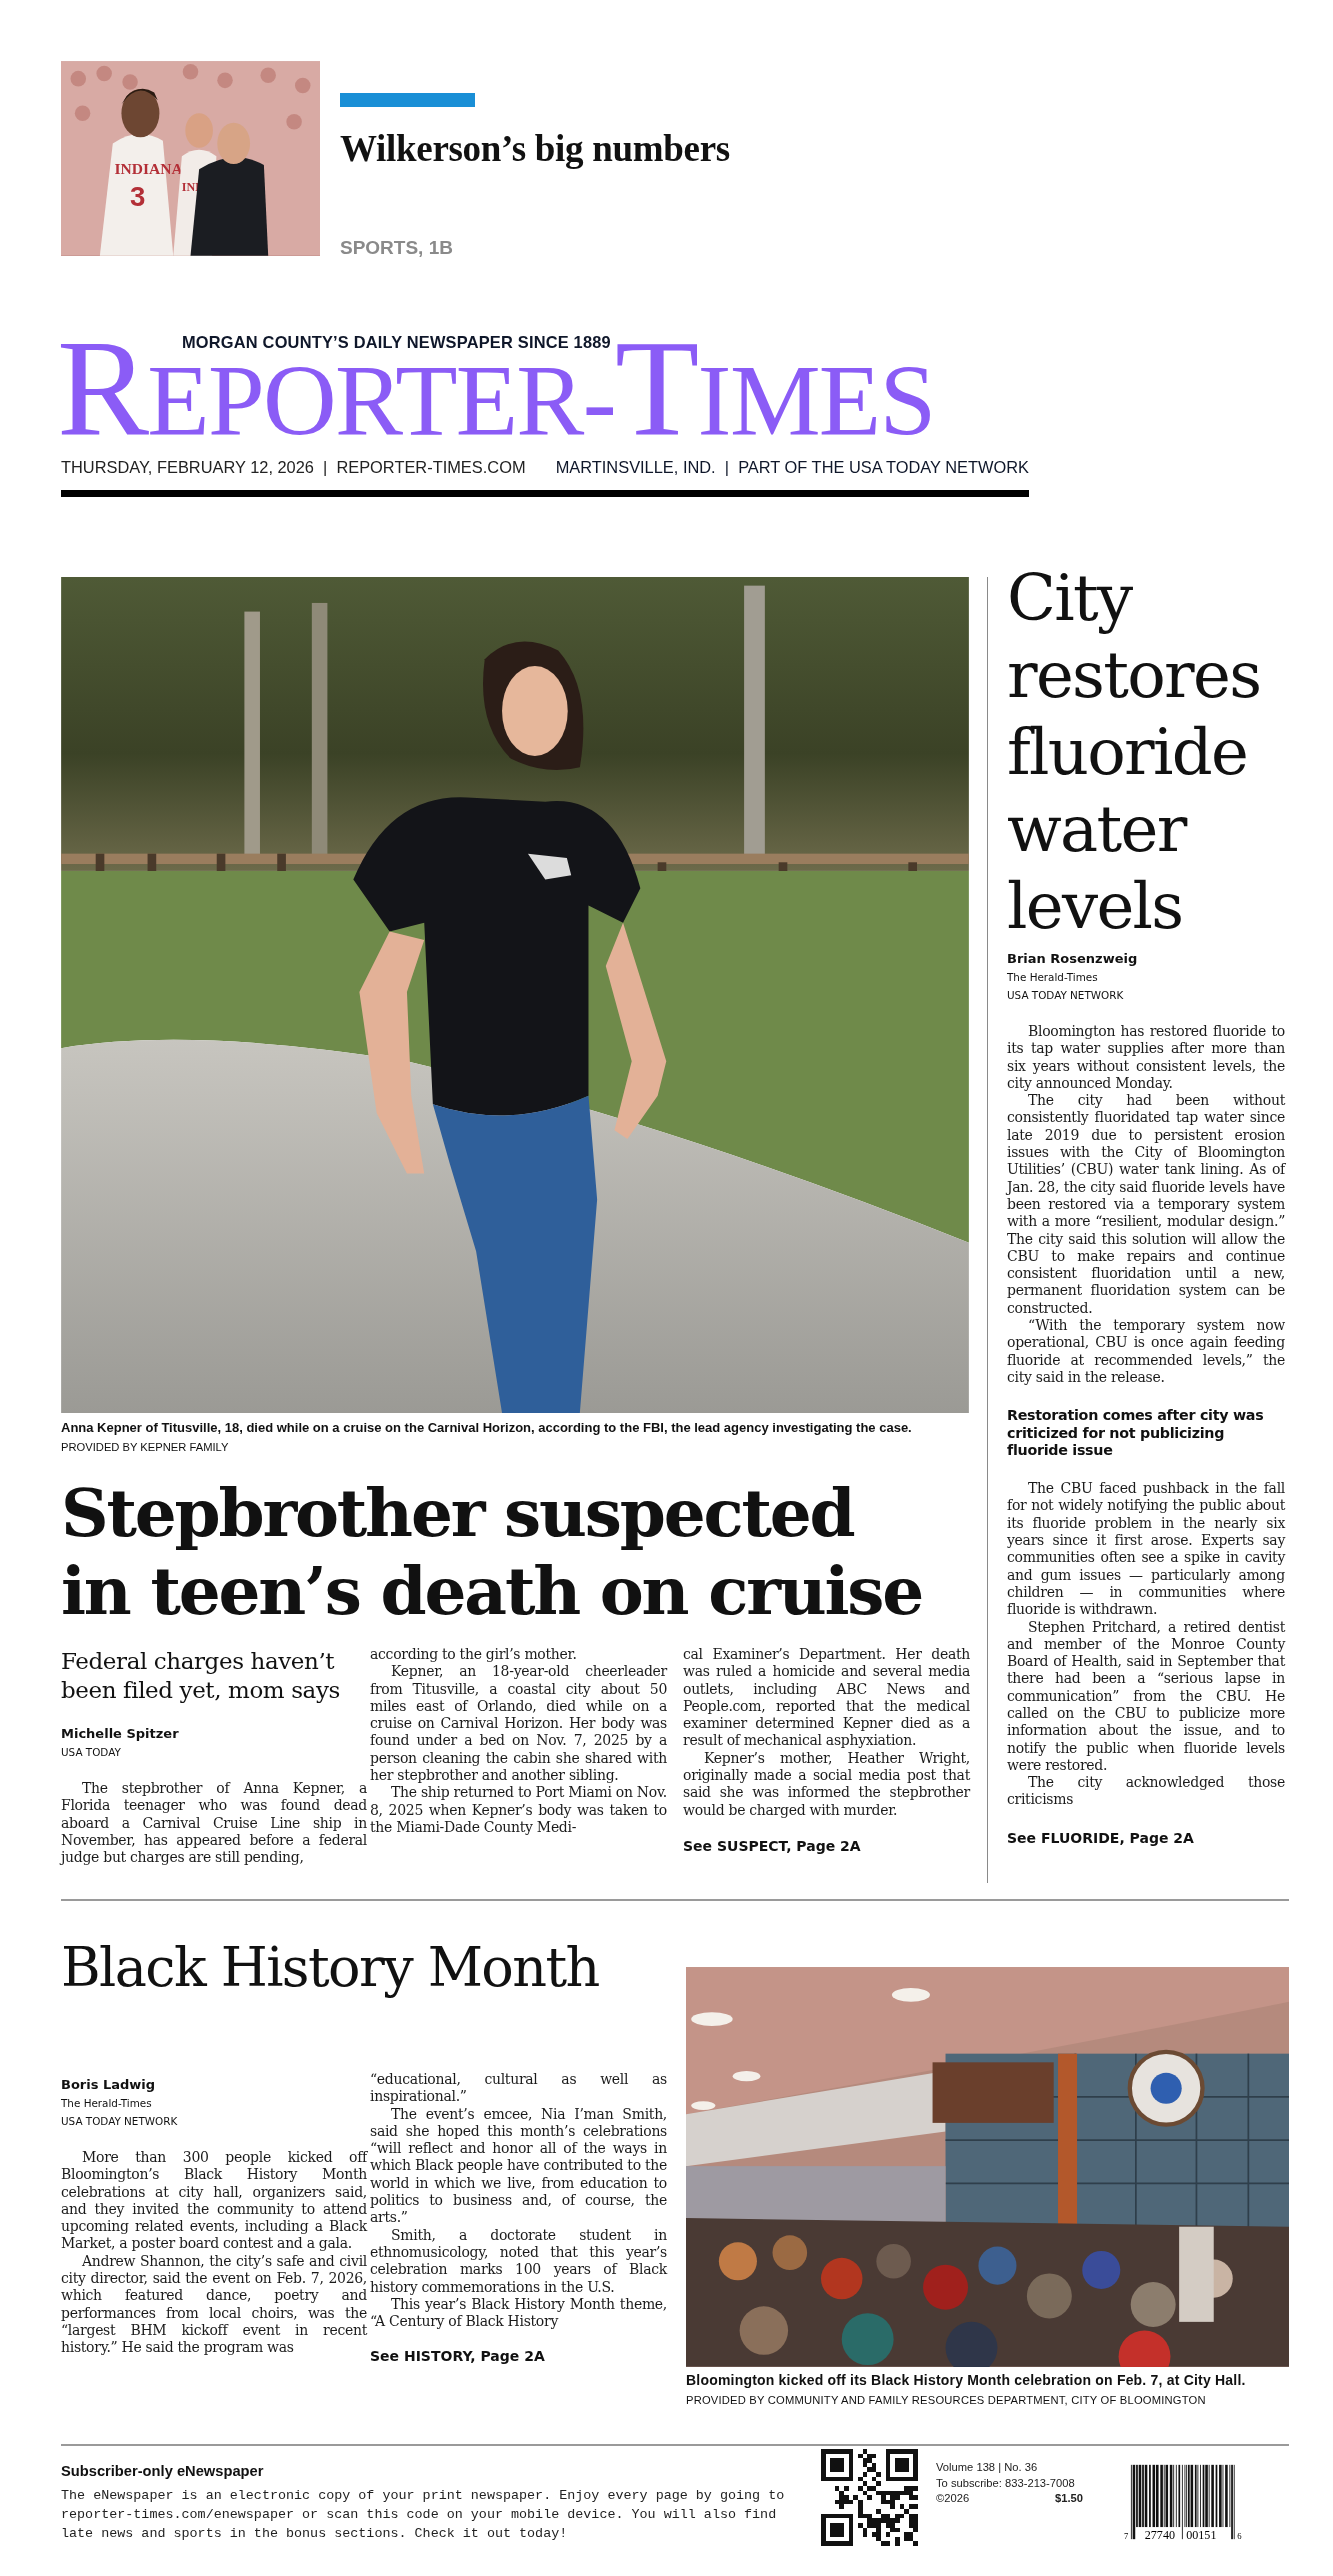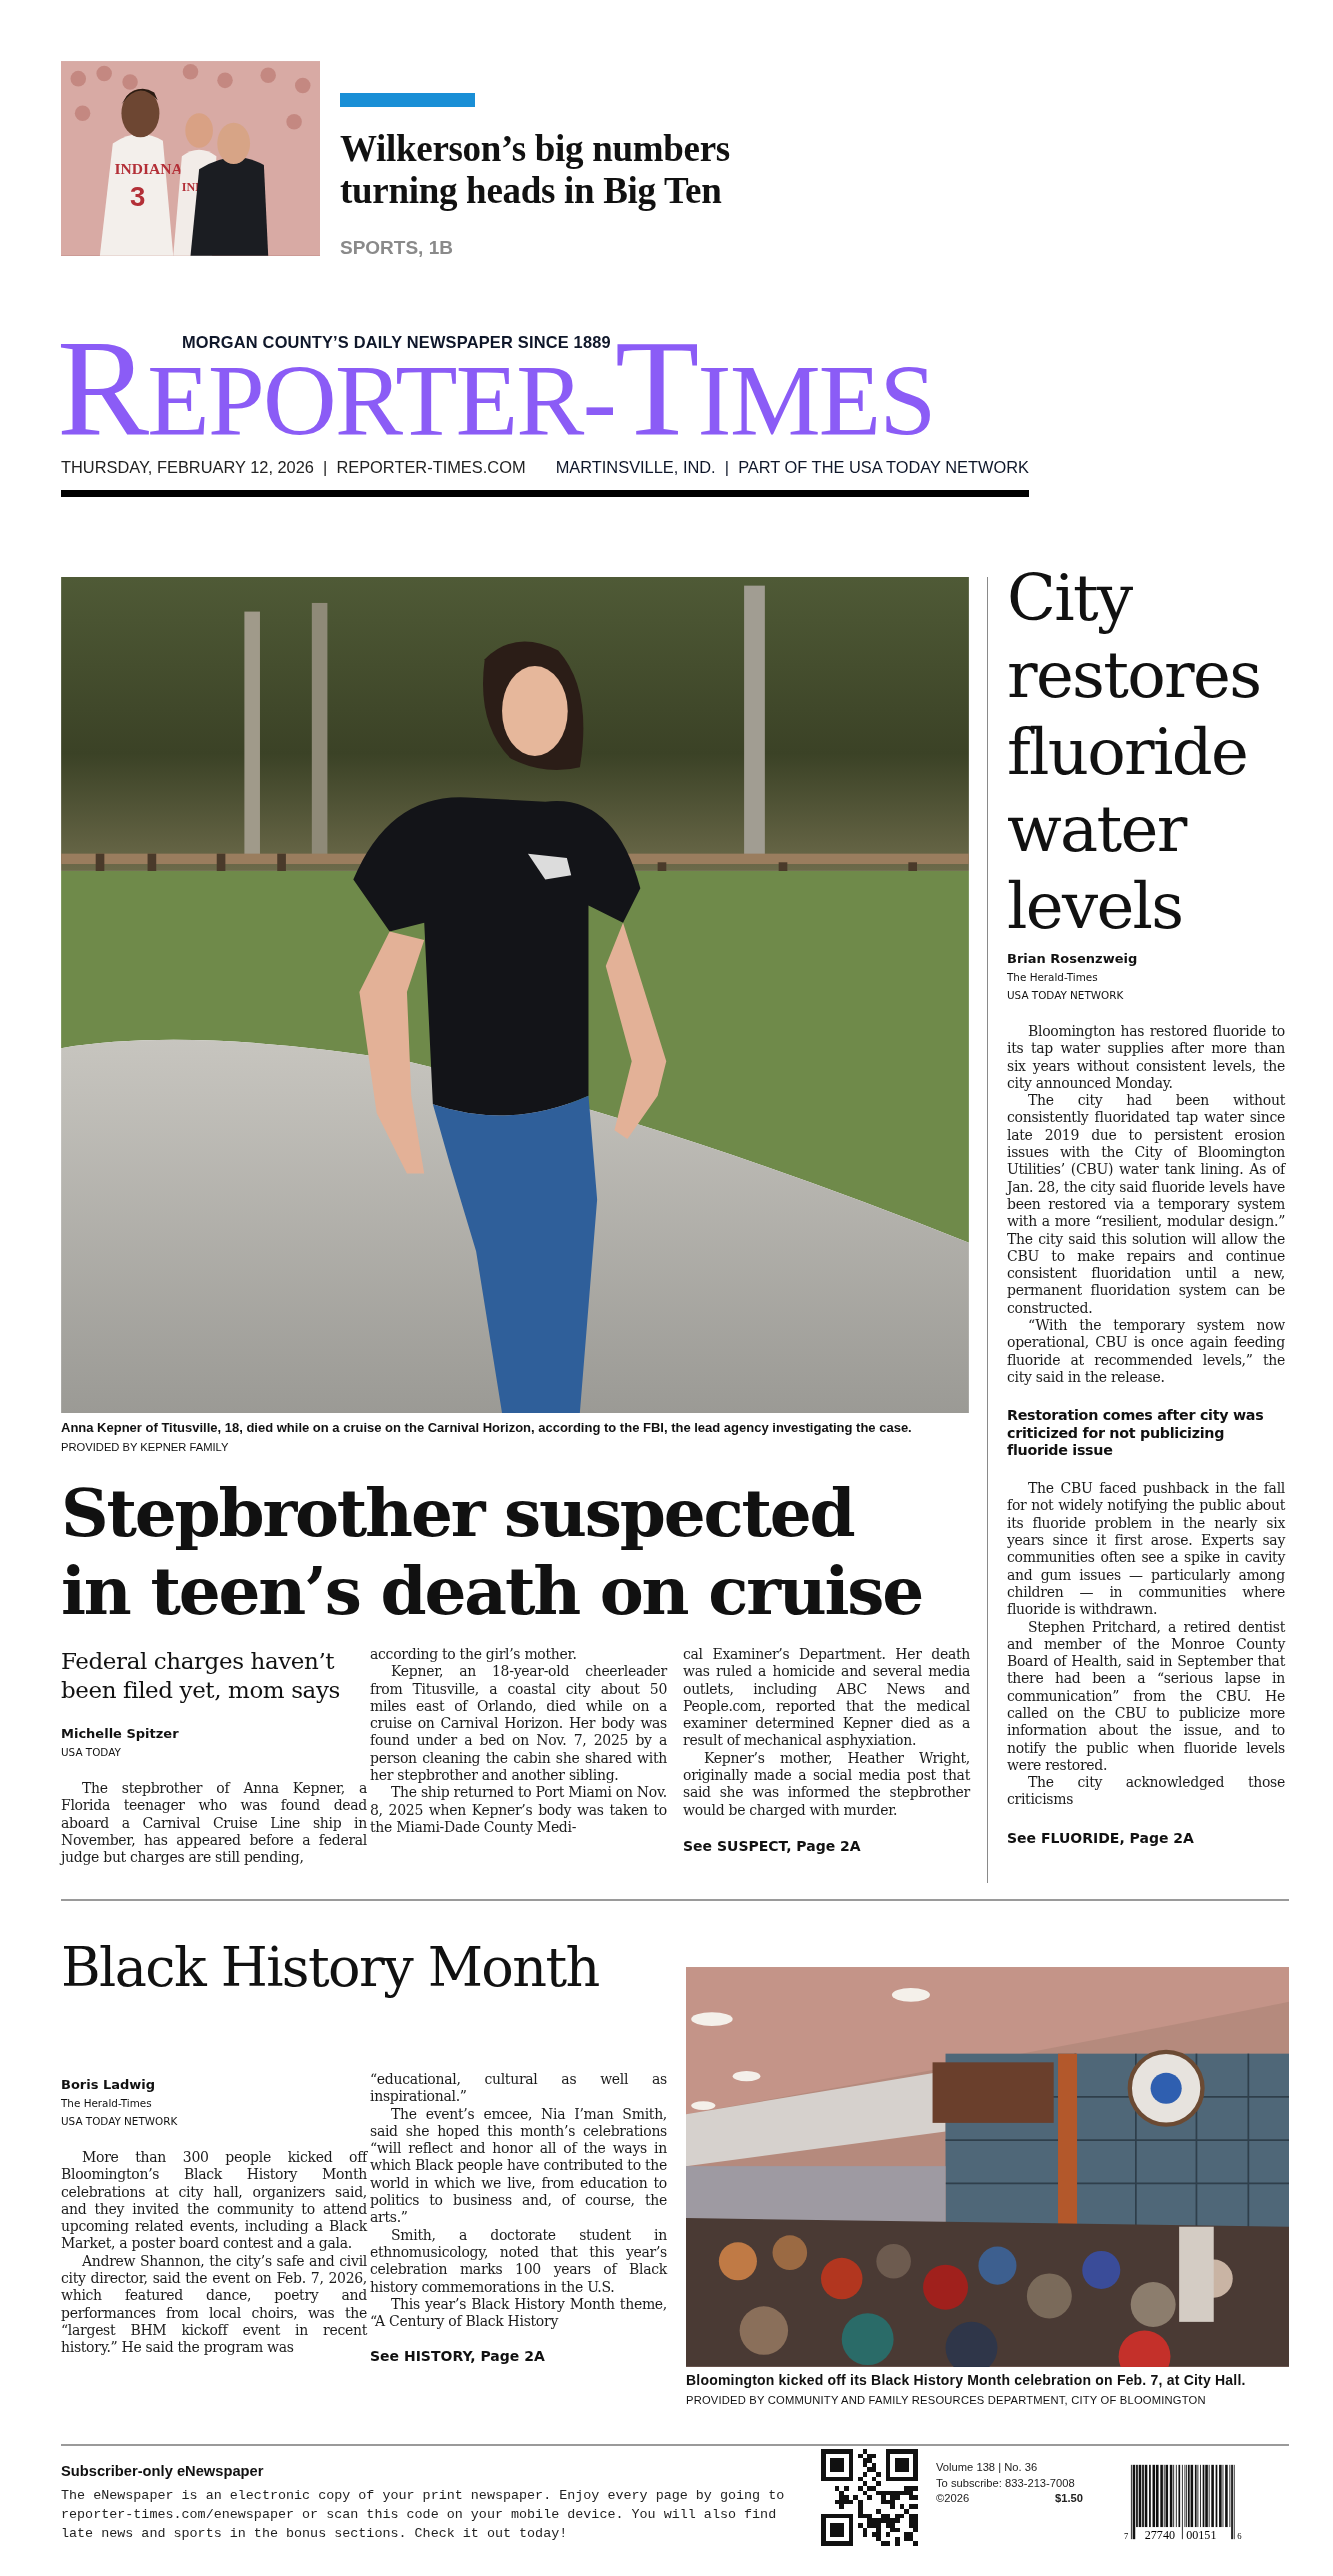--- a/index.html
+++ b/index.html
@@ -103,21 +103,20 @@
     <path d="M130 225 L140 110 Q160 95 180 110 L175 225 Z" fill="#f2ece8"></path>
     <ellipse cx="160" cy="80" rx="16" ry="20" fill="#d9a184"></ellipse>
     <text x="140" y="150" font-family="Liberation Serif, serif" font-size="14" font-weight="bold" fill="#b32f37">INDI</text>
     <path d="M150 225 L160 125 Q200 100 235 120 L240 225 Z" fill="#1b1d22"></path>
     <ellipse cx="200" cy="95" rx="19" ry="24" fill="#d7a486"></ellipse>
   </svg>
 </div>
 <div id="teaser-bar" class="abs" style="background: rgb(26, 143, 214);"></div>
 <div id="teaser-headline" class="abs">
   <div>Wilkerson’s big numbers</div>
-  <div>turning heads in Big Ten</div>
 </div>
 <div id="teaser-section" class="abs">SPORTS, 1B</div>
 
 <div id="masthead-logo" class="abs"><span>R</span><span class="small">EPORTER</span><span class="small">-</span><span>T</span><span class="small">IMES</span></div>
 <div id="masthead-tagline" class="abs">MORGAN COUNTY’S DAILY NEWSPAPER SINCE 1889</div>
 <div id="masthead-date" class="abs" style="white-space:pre">THURSDAY, FEBRUARY 12, 2026  |  REPORTER-TIMES.COM</div>
 <div id="masthead-location" class="abs" style="white-space:pre">MARTINSVILLE, IND.  |  PART OF THE USA TODAY NETWORK</div>
 <div id="masthead-rule" class="abs"></div>
 
 <div id="main-photo" class="abs">

